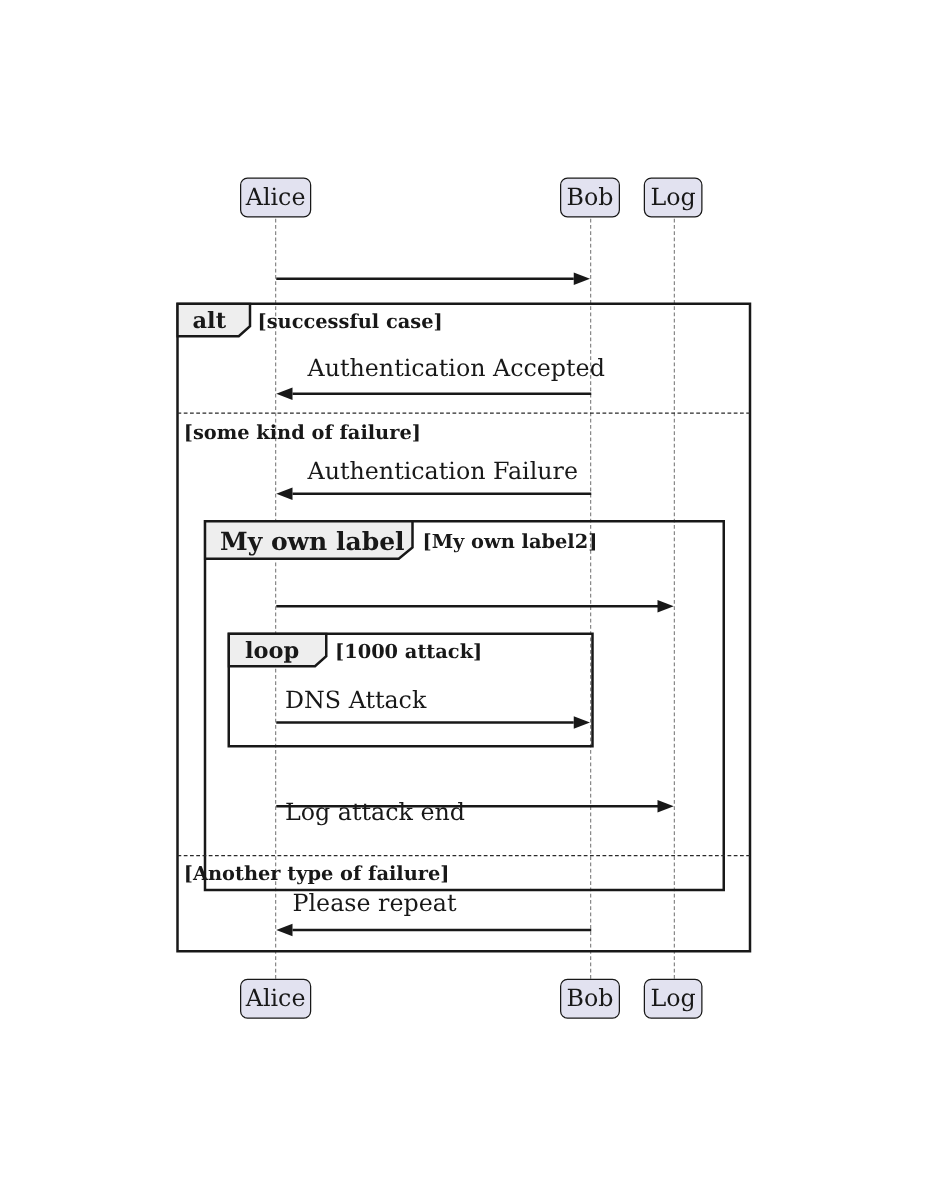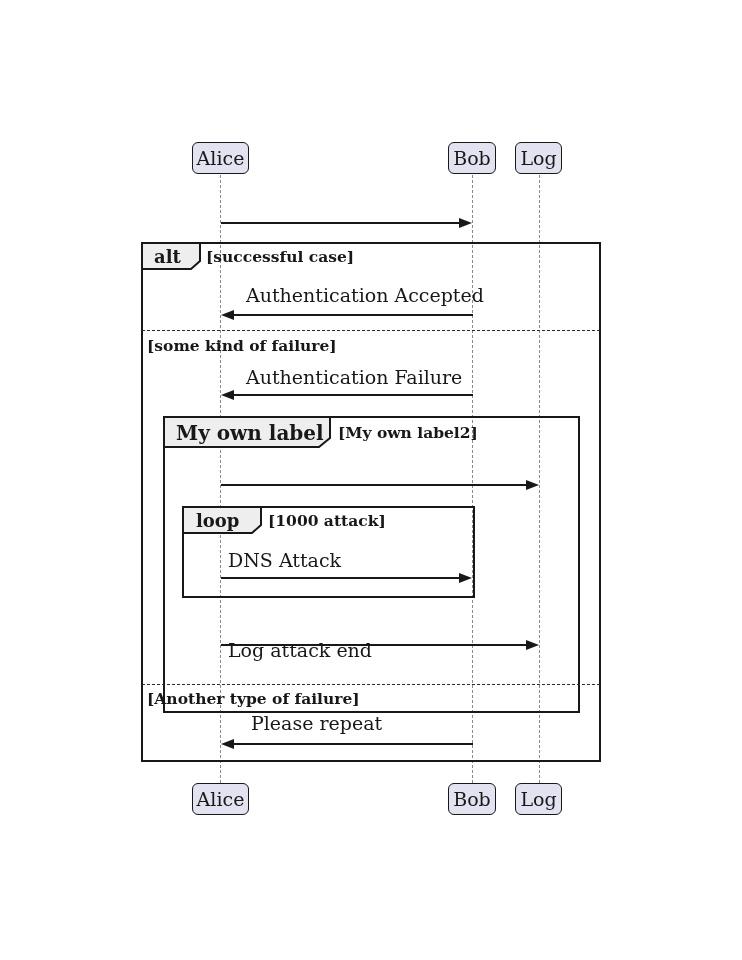--- a/index.html
+++ b/index.html
@@ -151,17 +151,17 @@
   <div class="msg-line" style="left:221px; top:577px; width:238px;"></div>
   <div class="arrow-right" style="left:459px; top:573px;"></div>
 
   <div class="msg-label" style="left:228px; top:615px;margin-top:24px;">Log attack end</div>
   <div class="msg-line" style="left:221px; top:644px; width:306px;"></div>
   <div class="arrow-right" style="left:526px; top:640px;"></div>
 
   <div class="divider" style="left:142px; top:684px; width:458px;"></div>
   <div class="cond" style="left:147px; top:689px;">[Another type of failure]</div>
 
-  <div class="msg-label" style="left:251px; top:712px;">Please repeat</div>
+  <div class="msg-label" style="left:234px; top:712px;">Please repeat</div>
   <div class="msg-line" style="left:234px; top:743px; width:239px;"></div>
   <div class="arrow-left" style="left:221px; top:739px;"></div>
 
 </div>
 
 </body></html>

